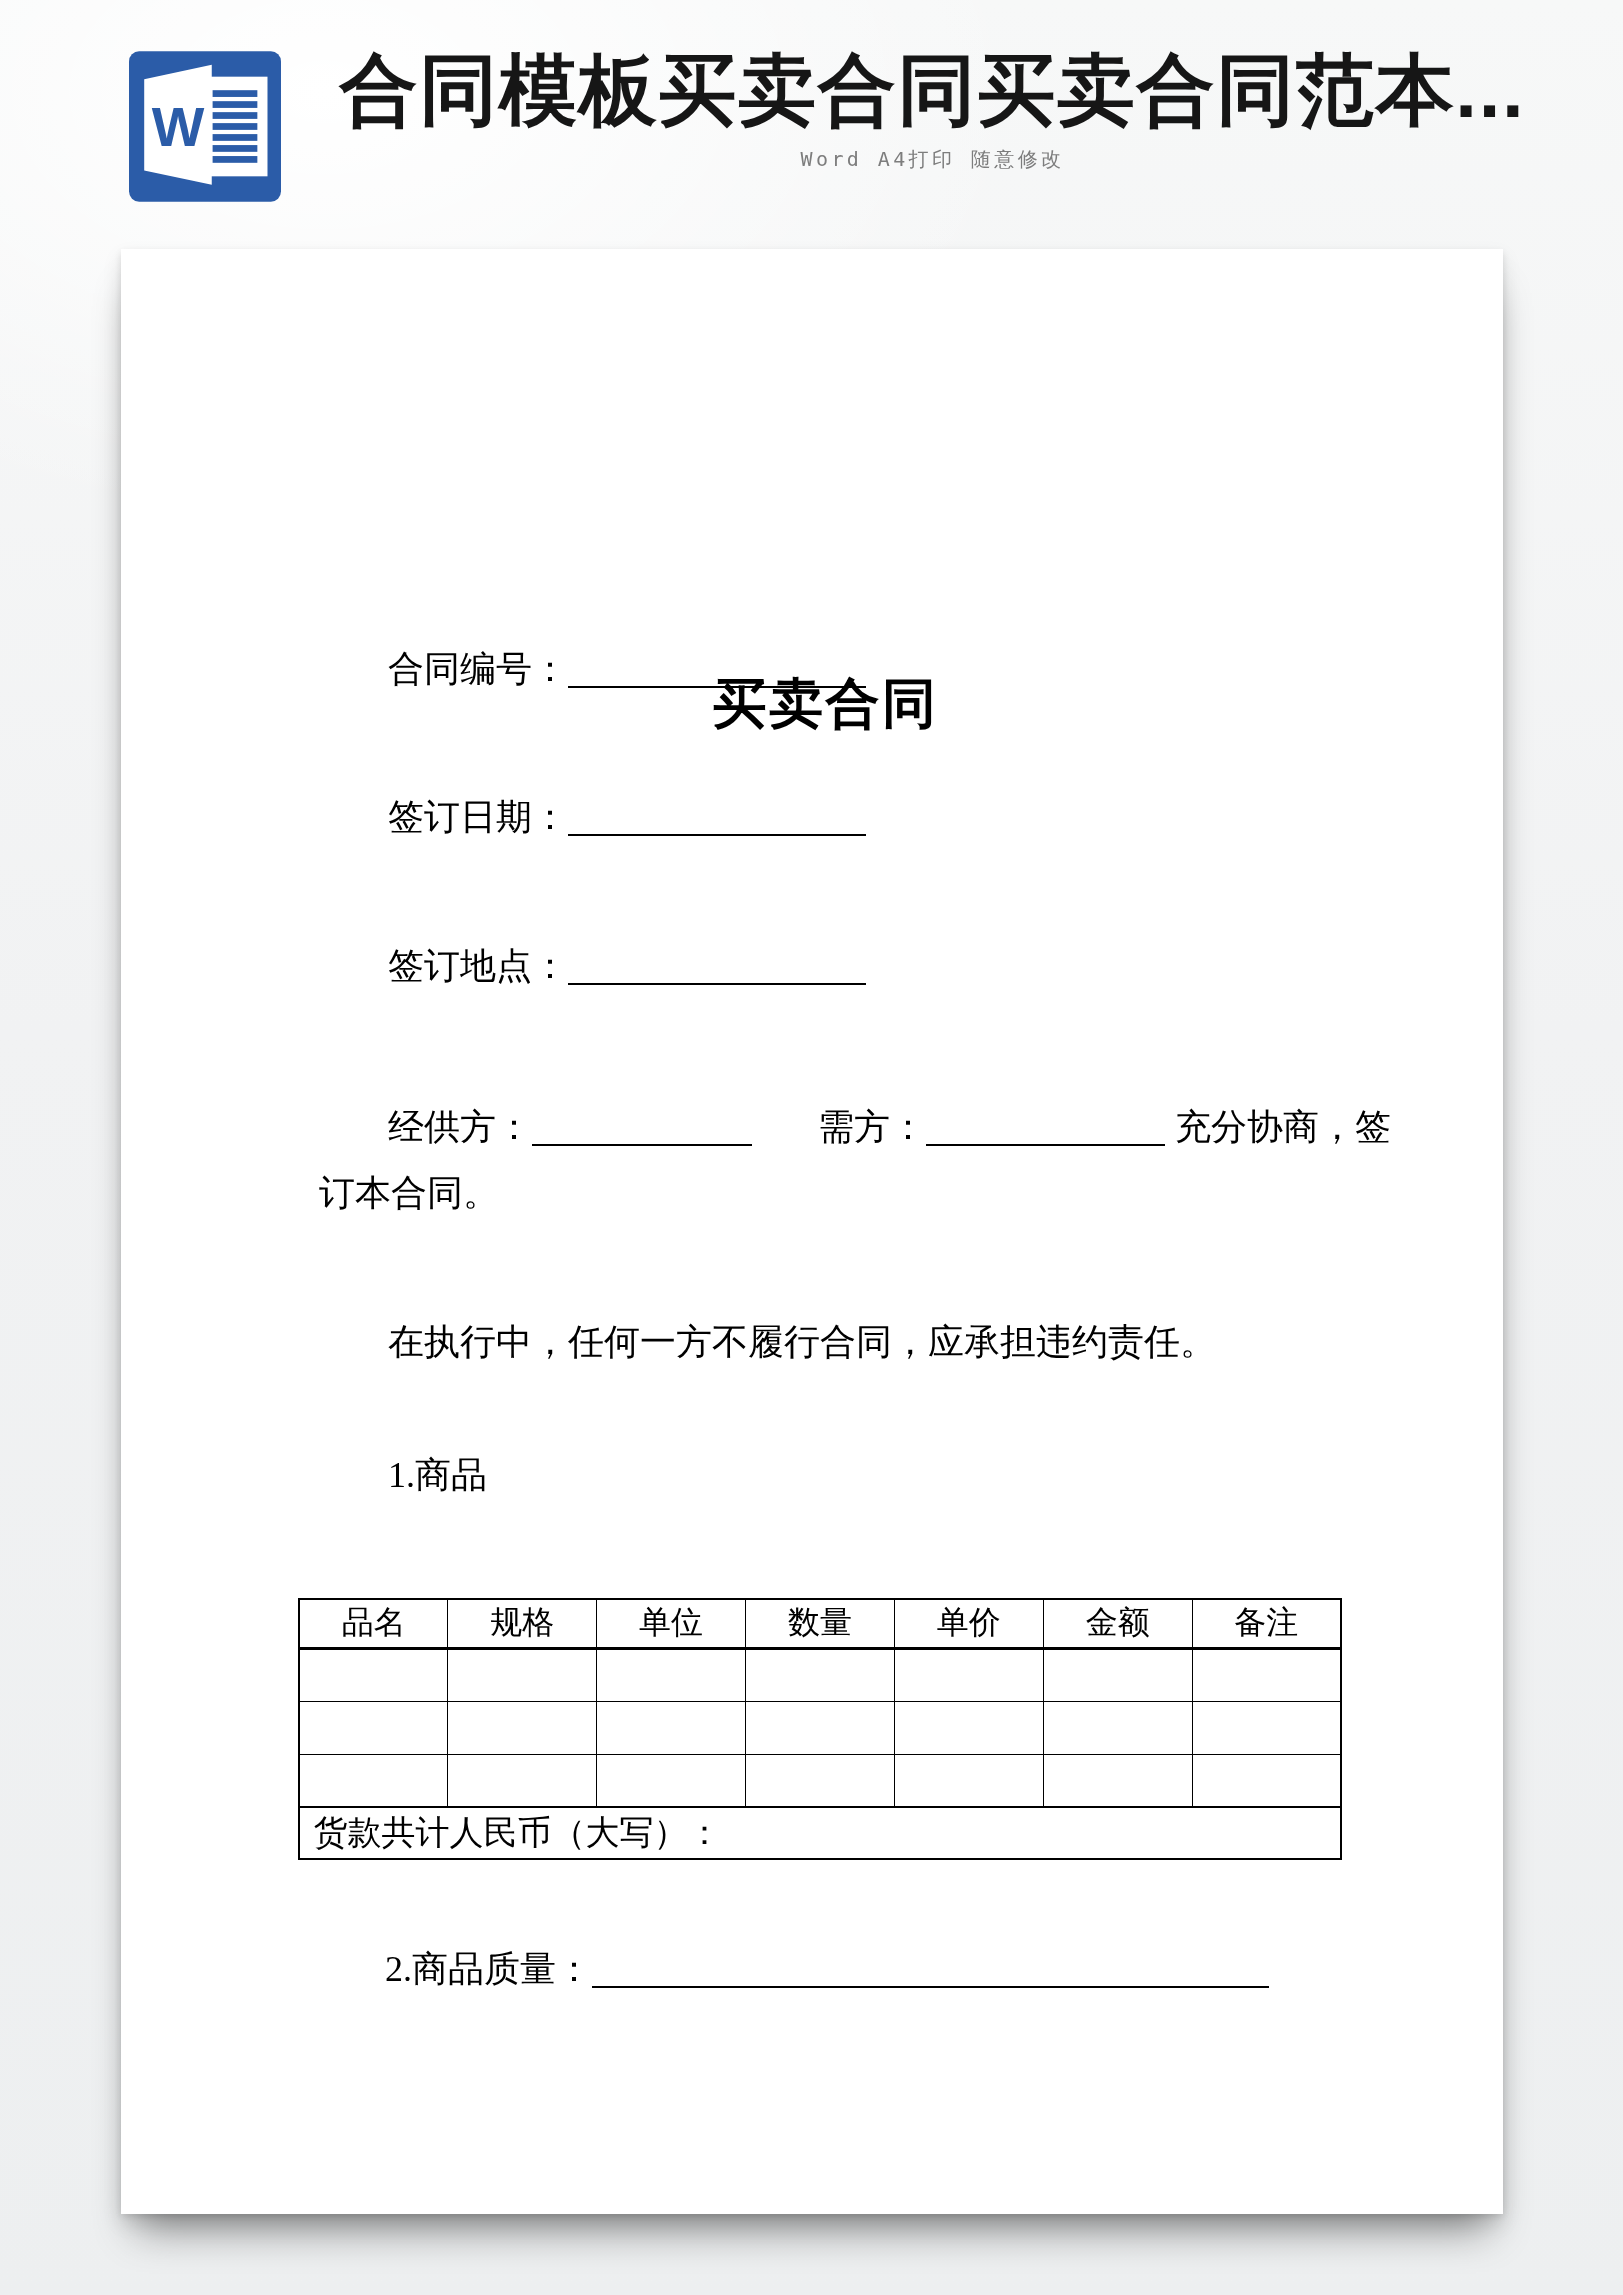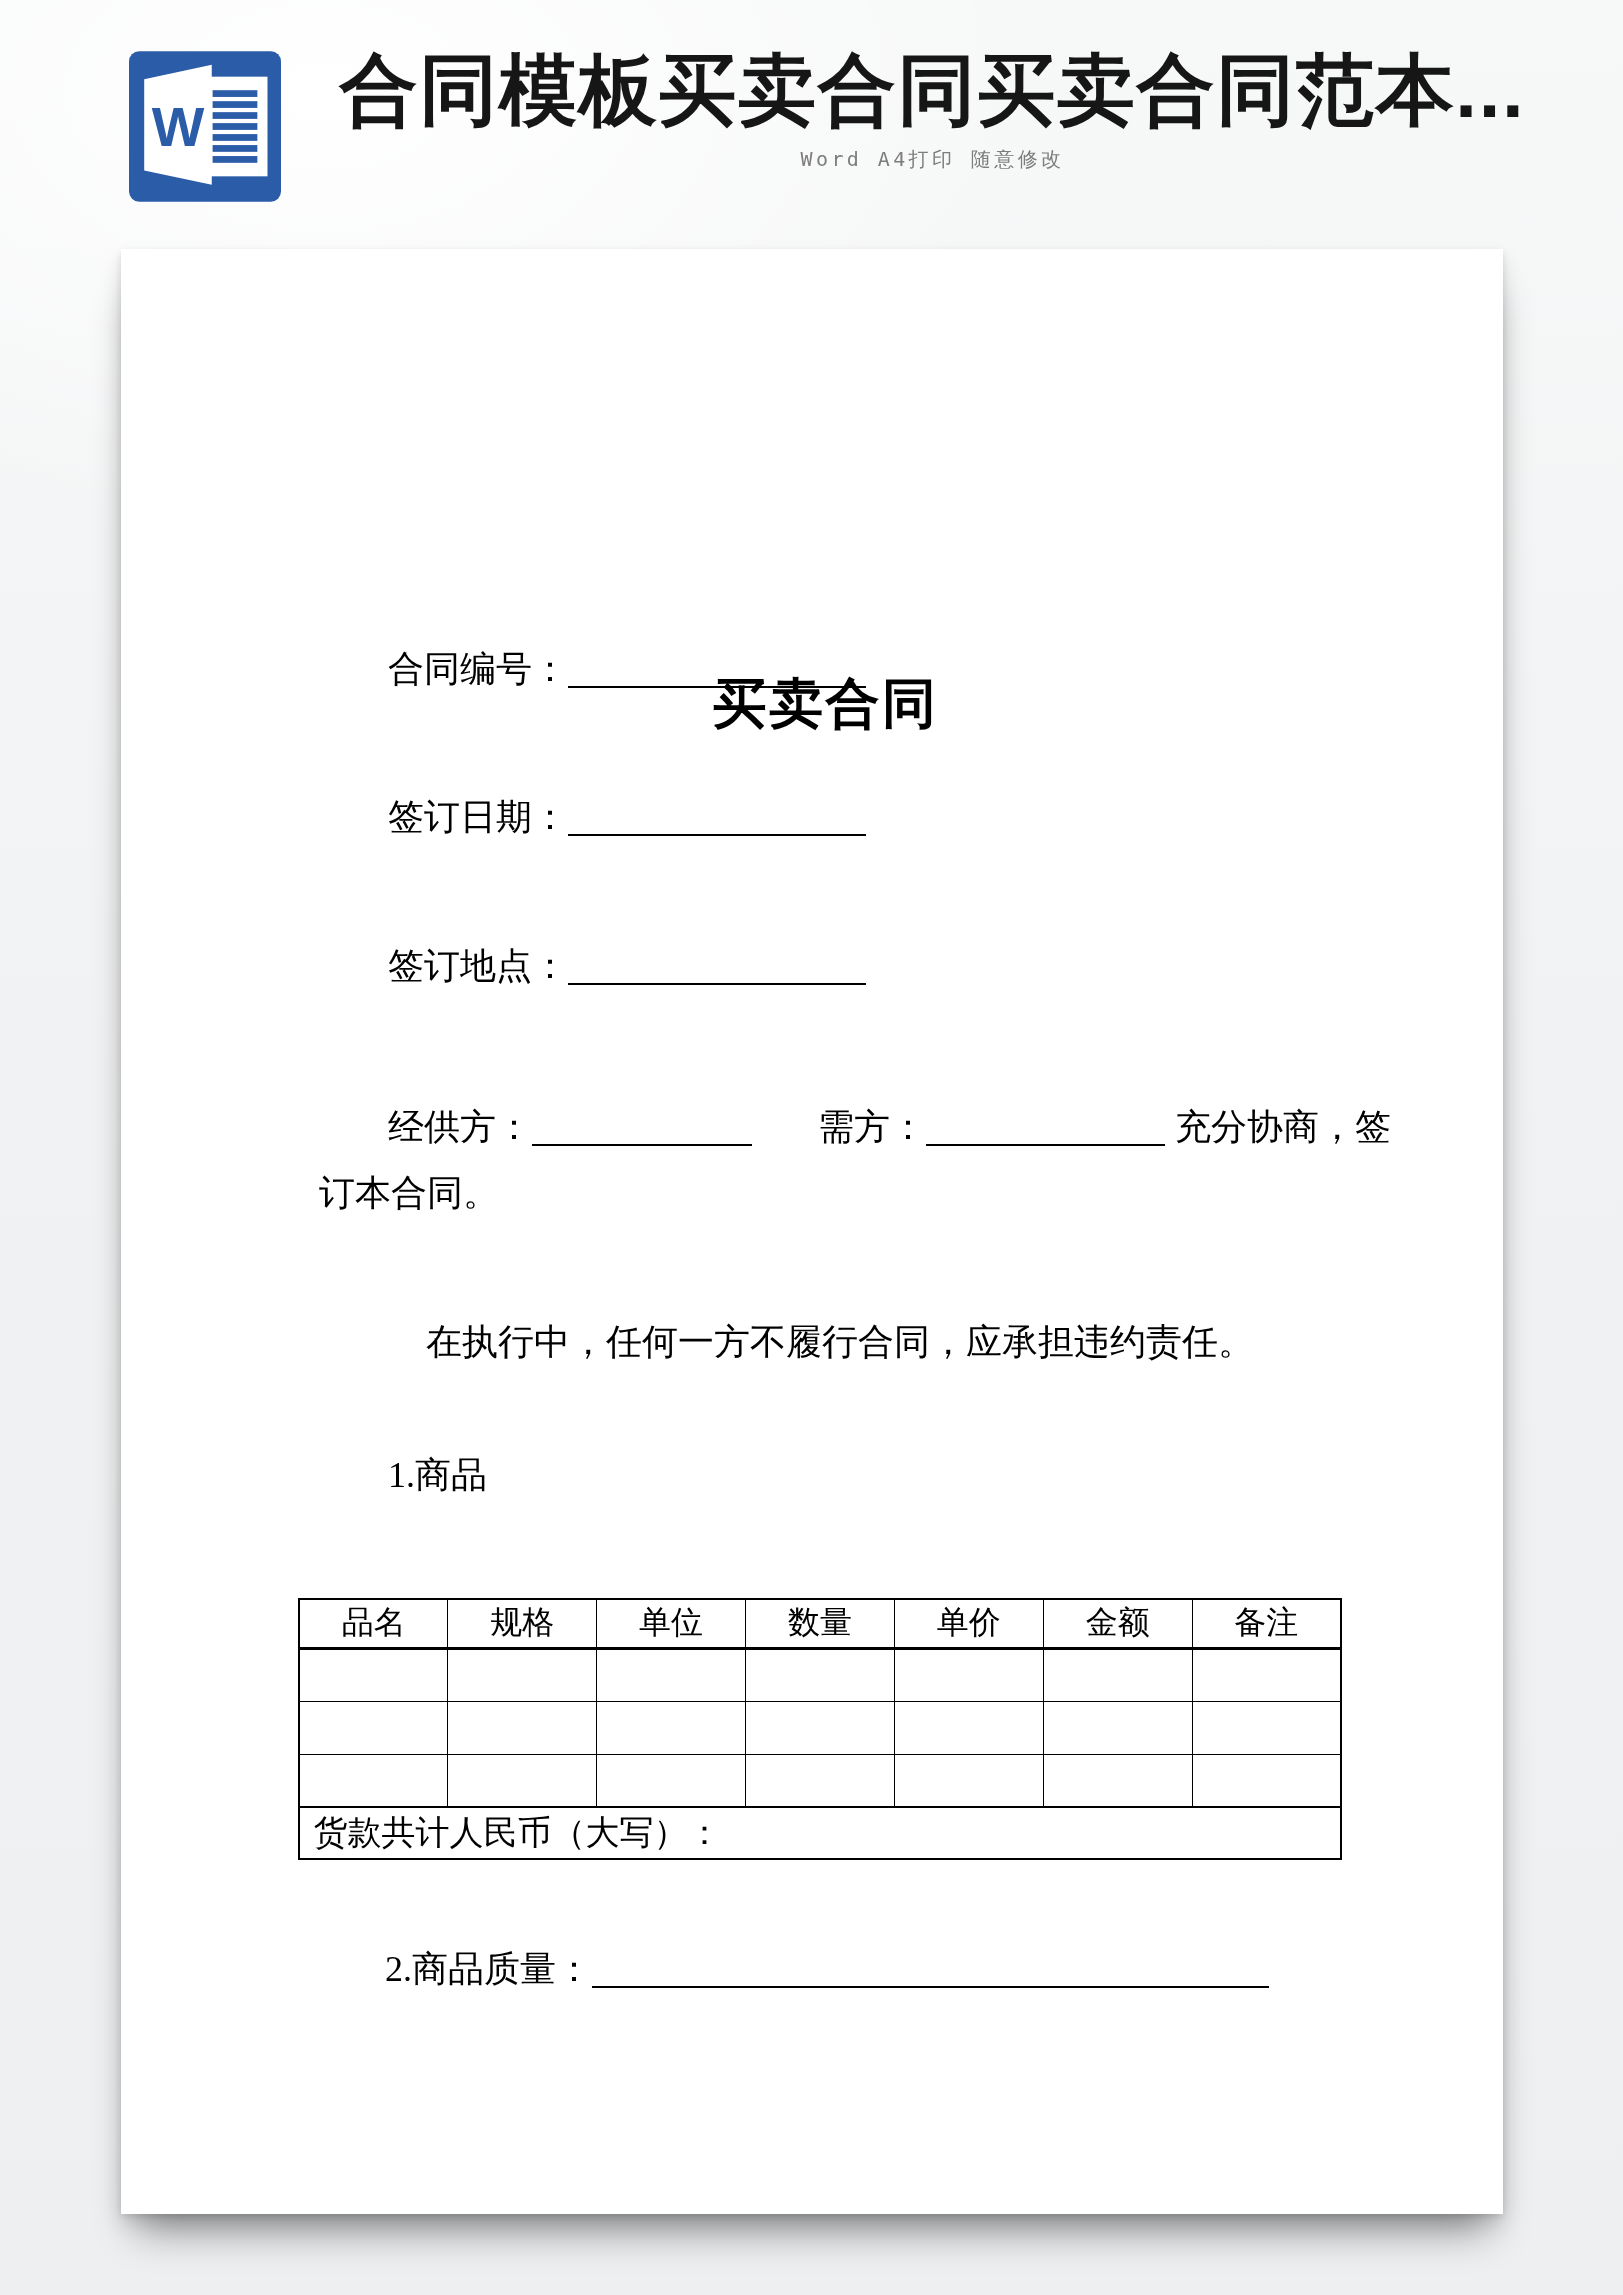--- a/index.html
+++ b/index.html
@@ -111,21 +111,21 @@
     <div class="doc-line" style="left:267px; top:695px;">
       <span>签订地点：</span><span class="blank blank-w352"></span>
     </div>
 
     <div class="doc-line" style="left:267px; top:856px;">
       <span>经供方：</span><span class="blank blank-w260"></span><span class="gap78"></span><span>需方：</span><span class="blank blank-w282"></span><span class="gap12"></span><span>充分协商，签</span>
     </div>
 
     <div class="doc-line" style="left:198px; top:922px;">订本合同。</div>
 
-    <div class="doc-line" style="left:267px; top:1071px;margin-left:38px;">在执行中，任何一方不履行合同，应承担违约责任。</div>
+    <div class="doc-line" style="left:267px; top:1071px;">在执行中，任何一方不履行合同，应承担违约责任。</div>
 
     <div class="doc-line" style="left:267px; top:1204px;">1.商品</div>
 
     <table class="goods-table">
       <thead>
         <tr>
           <th>品名</th>
           <th>规格</th>
           <th>单位</th>
           <th>数量</th>

